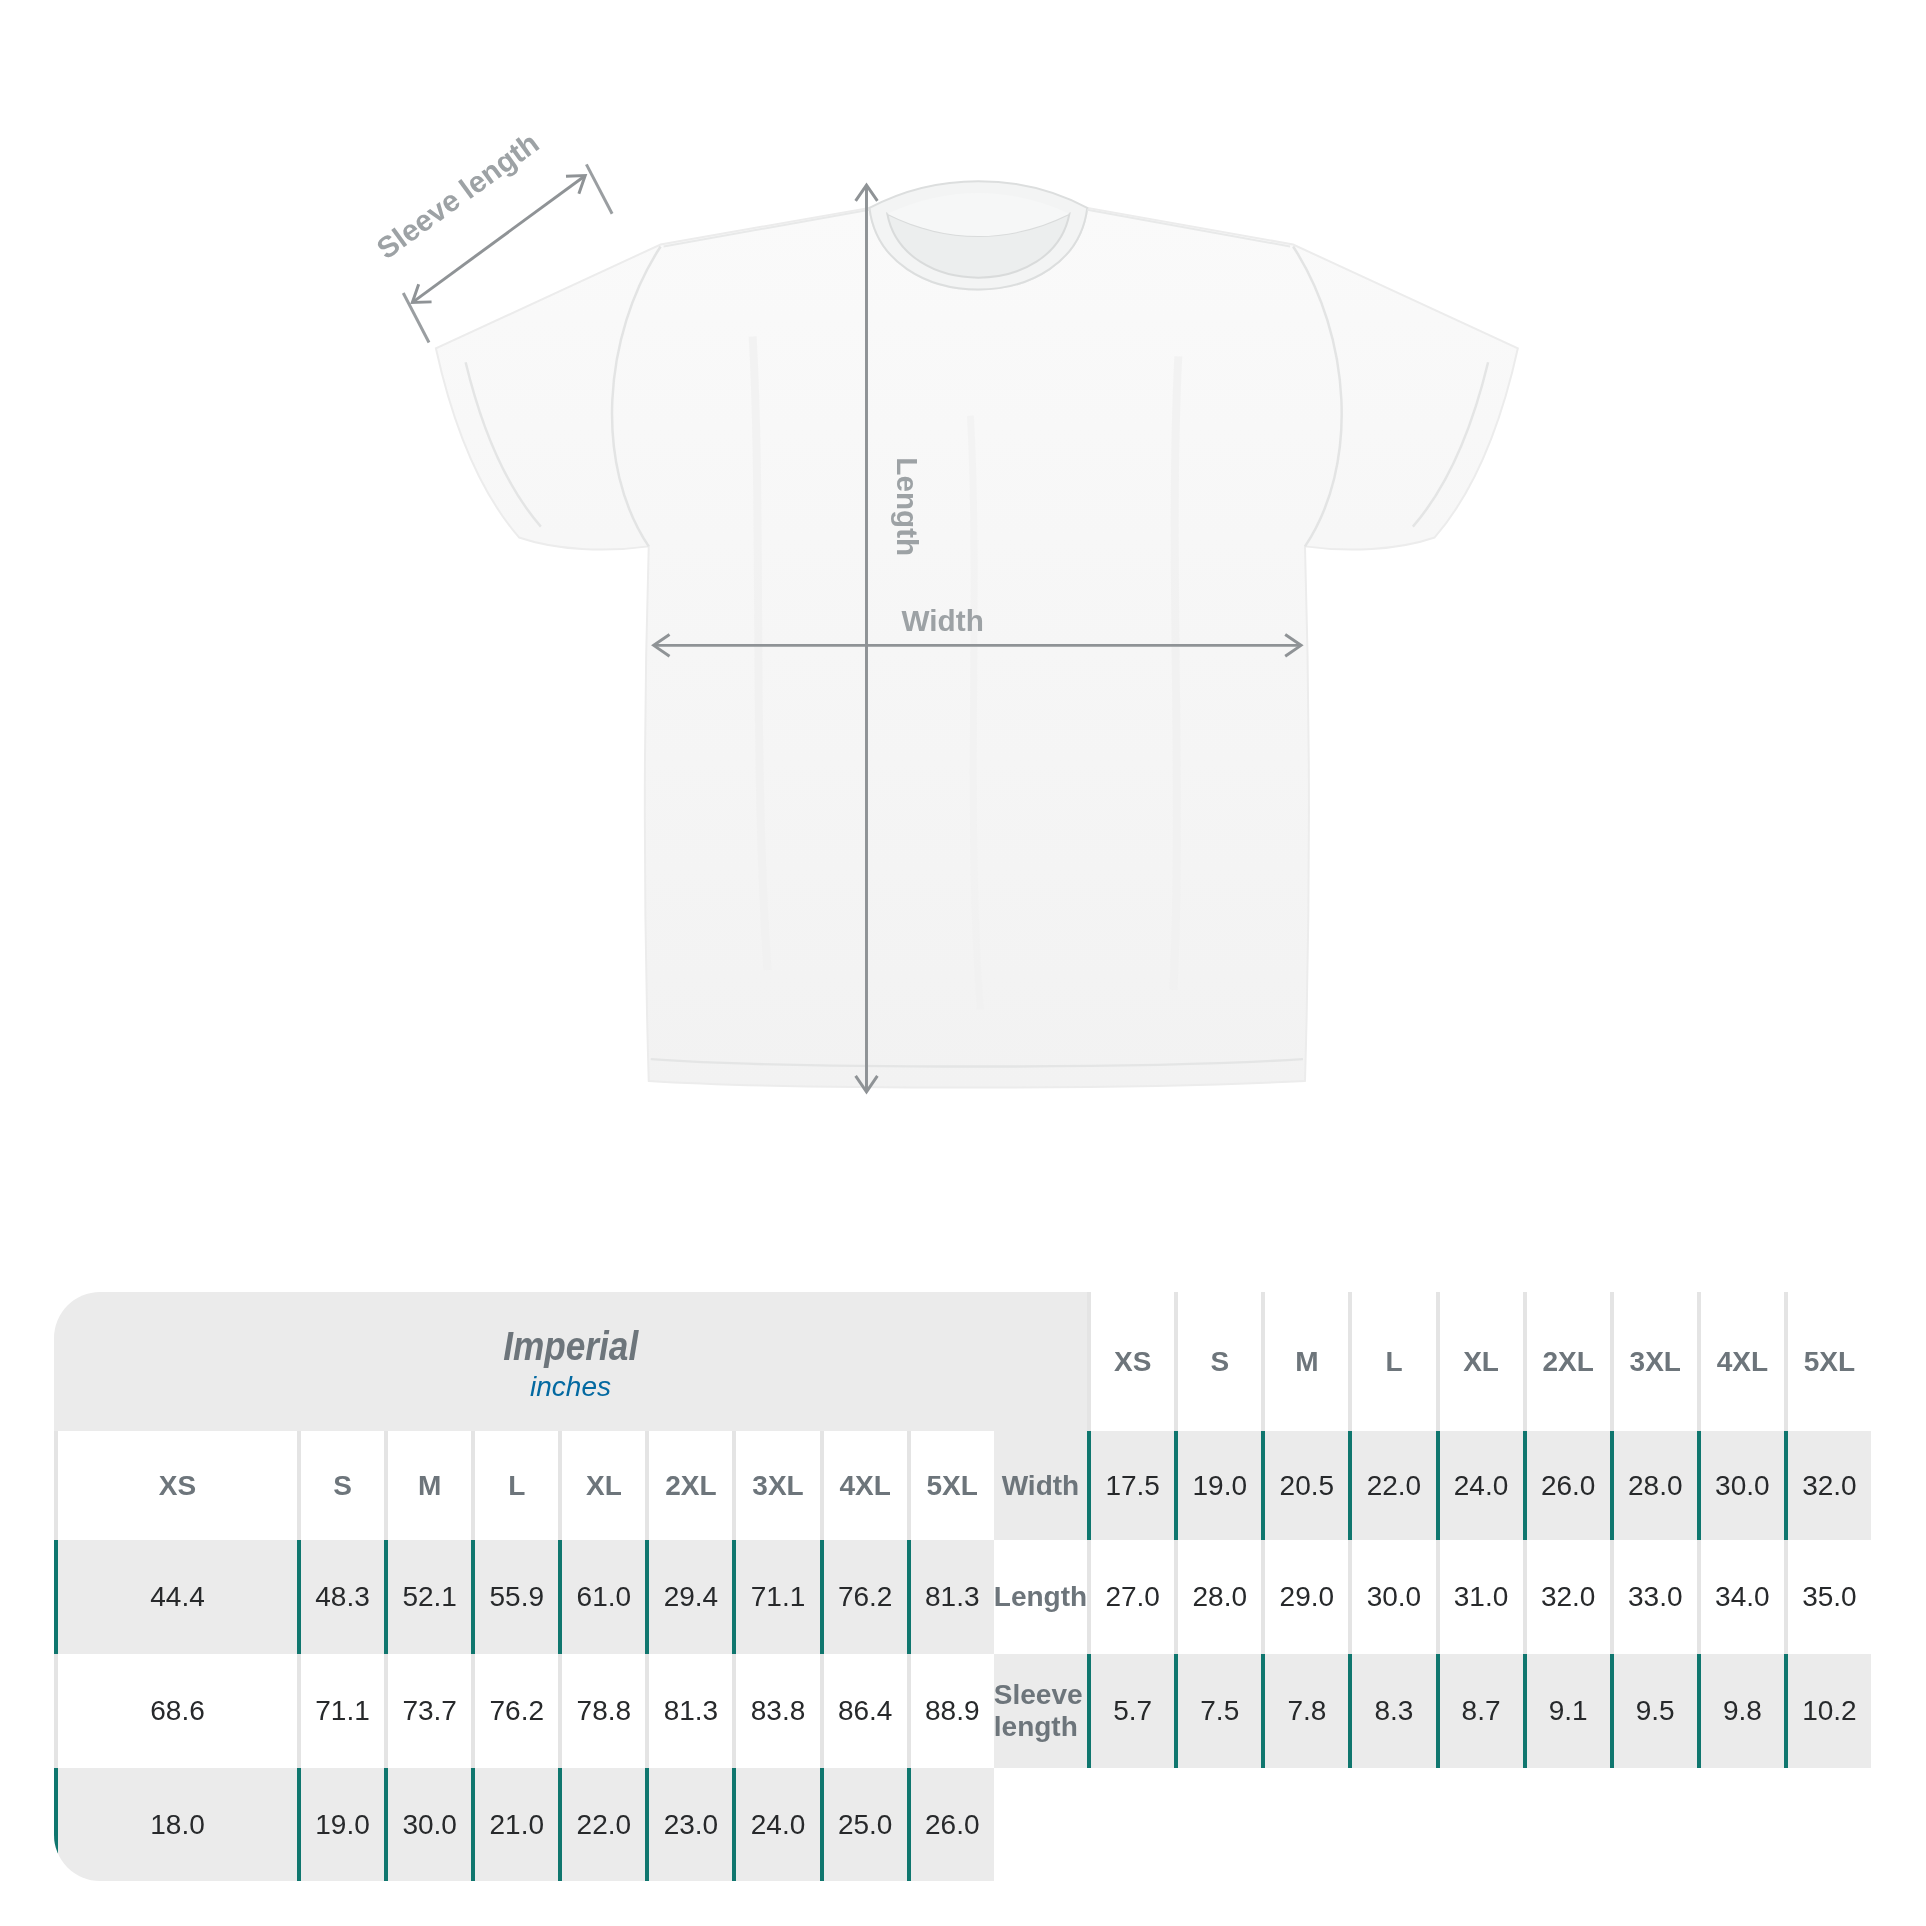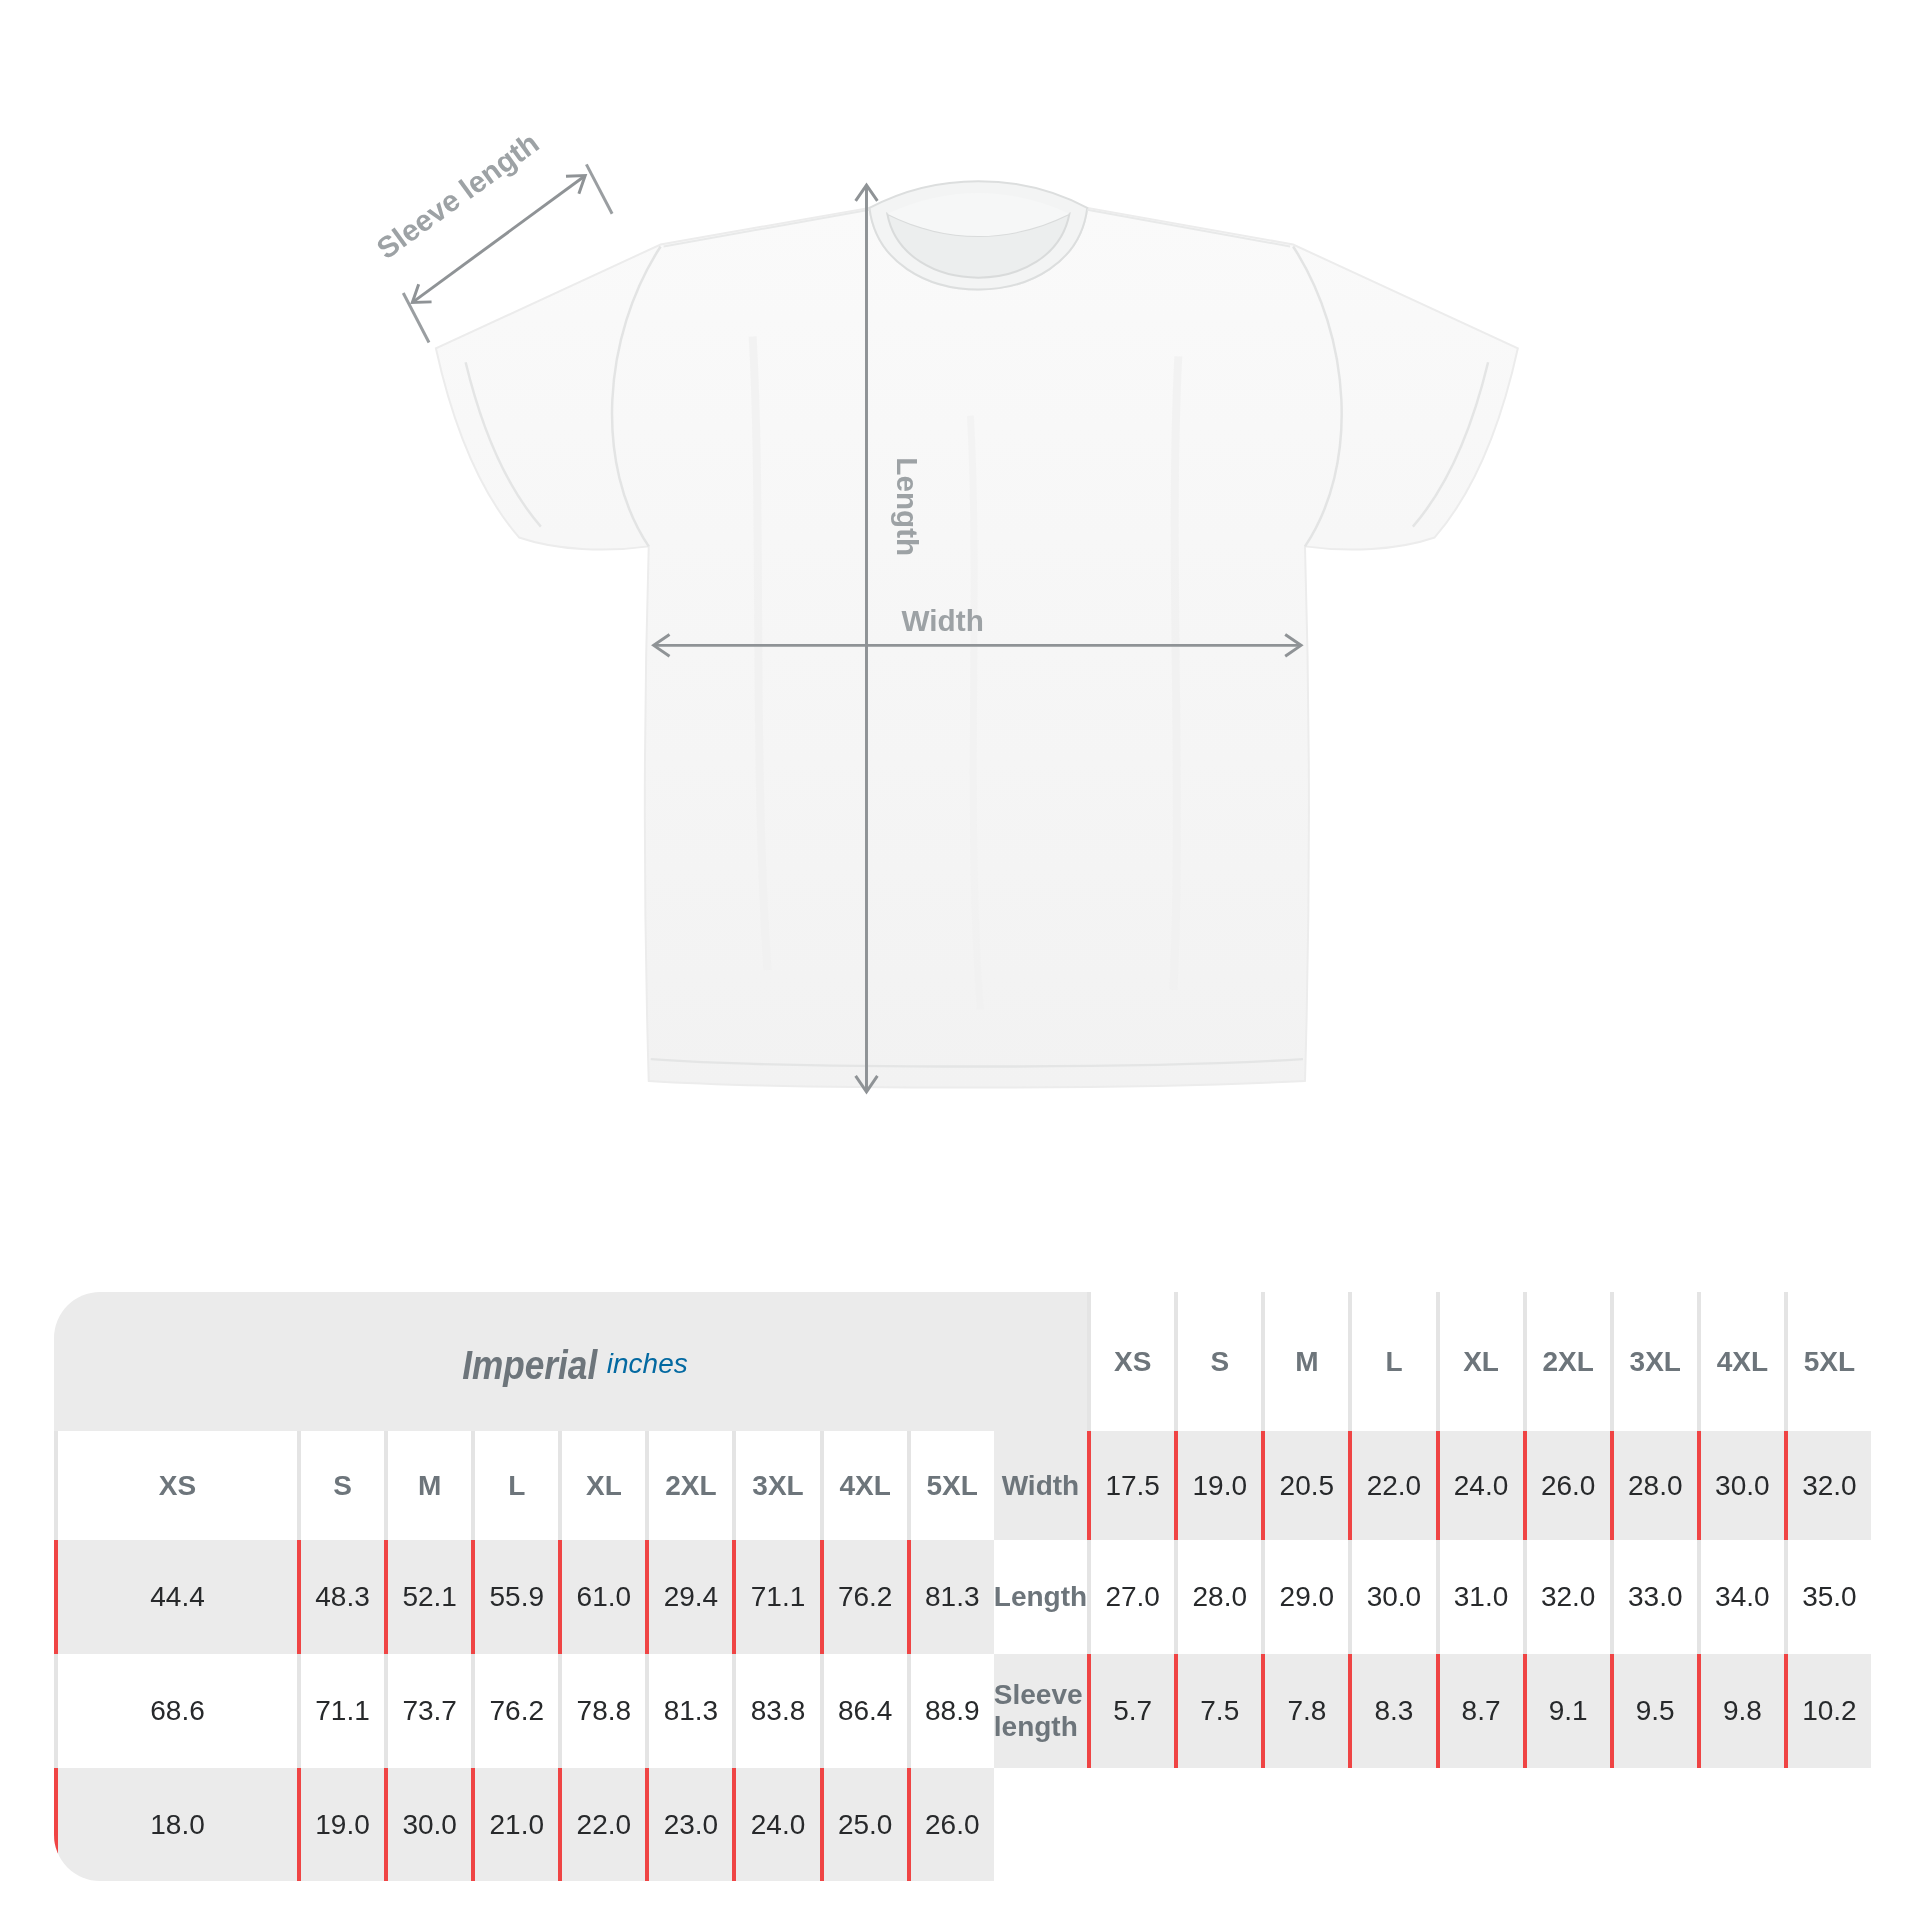--- a/index.html
+++ b/index.html
@@ -19,37 +19,37 @@
     margin:24px 0 0 0;font-size:28px;font-style:italic;color:#54585b;line-height:1.1;
   }
   
   .size-table{
     position:absolute;left:54px;top:1292px;width:1817px;height:589px;
     background:#ffffff;border-radius:46px;overflow:hidden;
     display:grid;
     grid-template-columns:243px repeat(18, 1fr);
     grid-template-rows:139px 109px 114px 114px 114px;
   }
-  .band{background:#ebebeb;display:flex;flex-direction:row;align-items:center;justify-content:center;padding-top:6px;}
+  .band{background:#ebebeb;display:flex;flex-direction:column;align-items:center;justify-content:center;padding-top:6px;}
   .band-imperial{grid-column:1/11;grid-row:1;}
   .band-metric{grid-column:11/20;grid-row:1;}
   .grp-title{
     display:inline-block;font-size:40px;font-weight:bold;font-style:italic;color:#6d757b;
     transform:scaleX(.88);transform-origin:center;line-height:1.15;
   }
   .grp-unit{font-size:28px;font-style:italic;color:#0369a1;line-height:1.3;}
   .cell{
     display:flex;align-items:center;justify-content:center;
     font-size:28px;color:#27292b;background:#ffffff;
   }
   .cell.hdr{font-weight:bold;color:#6d757b;}
   .cell.lbl{font-weight:bold;color:#6d757b;}
   .cell.gray{background:#ebebeb;}
   .cell.sep{border-left:4px solid #e4e4e4;}
-  .cell.gray.sep{border-left:4px solid #ef4444;}
+  .cell.gray.sep{border-left:4px solid #0f766e;}
 </style>
 </head>
 <body>
 
 <div class="canvas">
 
   <svg class="figure" viewBox="0 0 1946 1180" aria-hidden="true">
     <defs>
       <linearGradient id="shirtGrad" x1="0" y1="0" x2="0" y2="1">
         <stop offset="0" stop-color="#fafafa"></stop>

